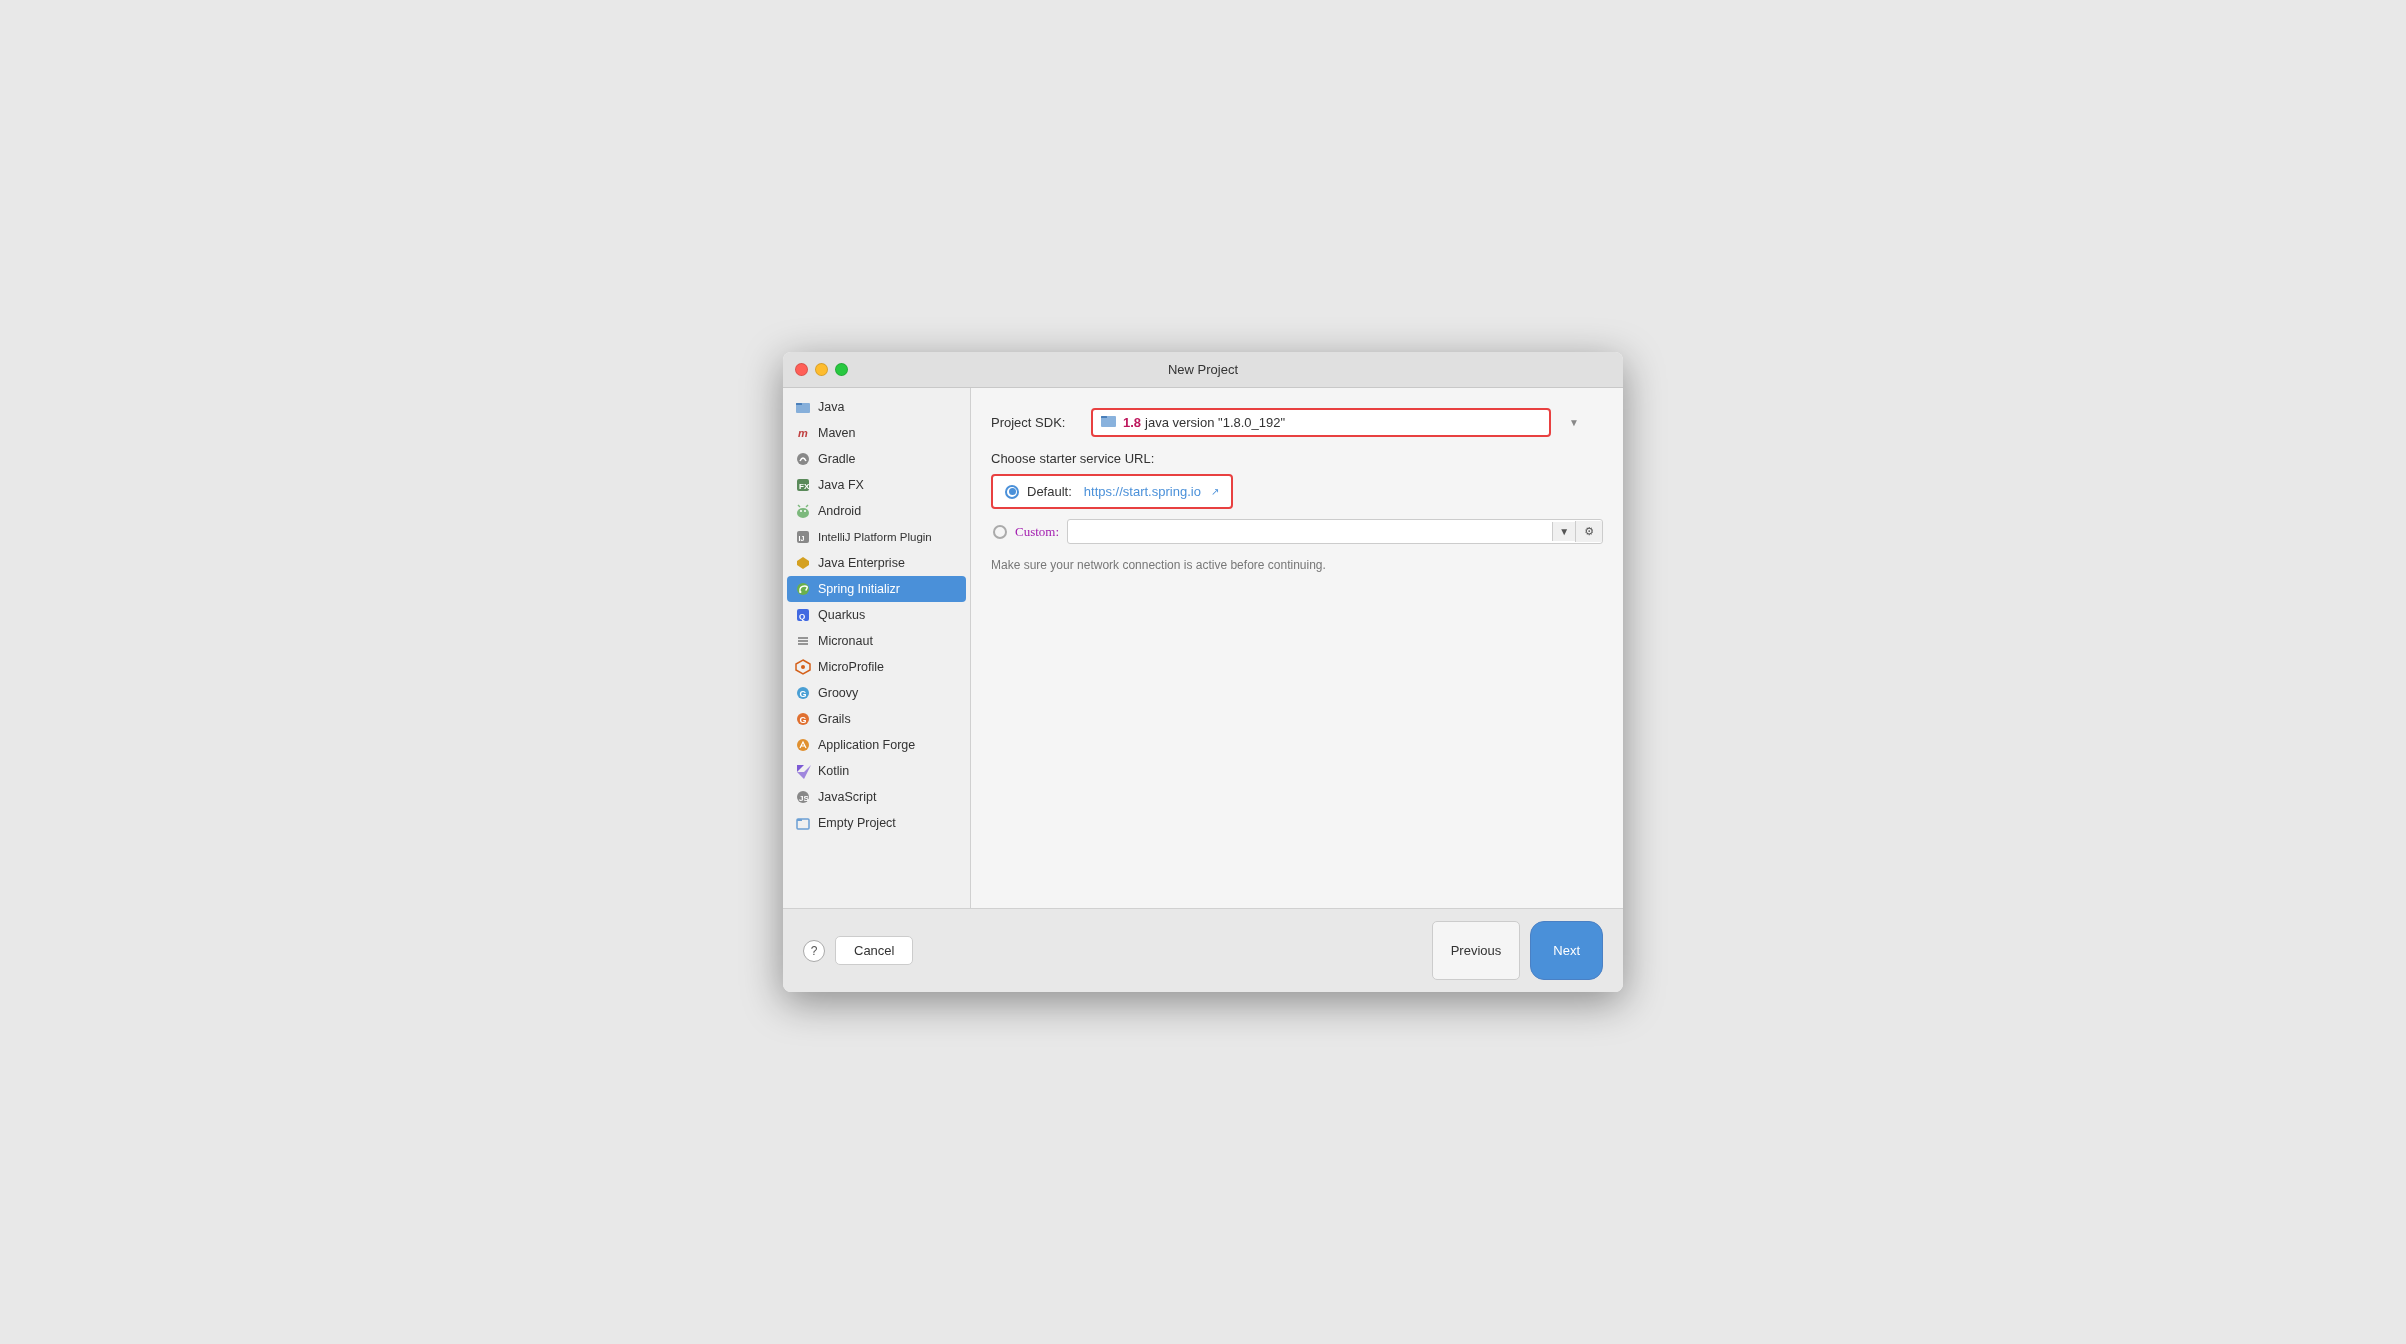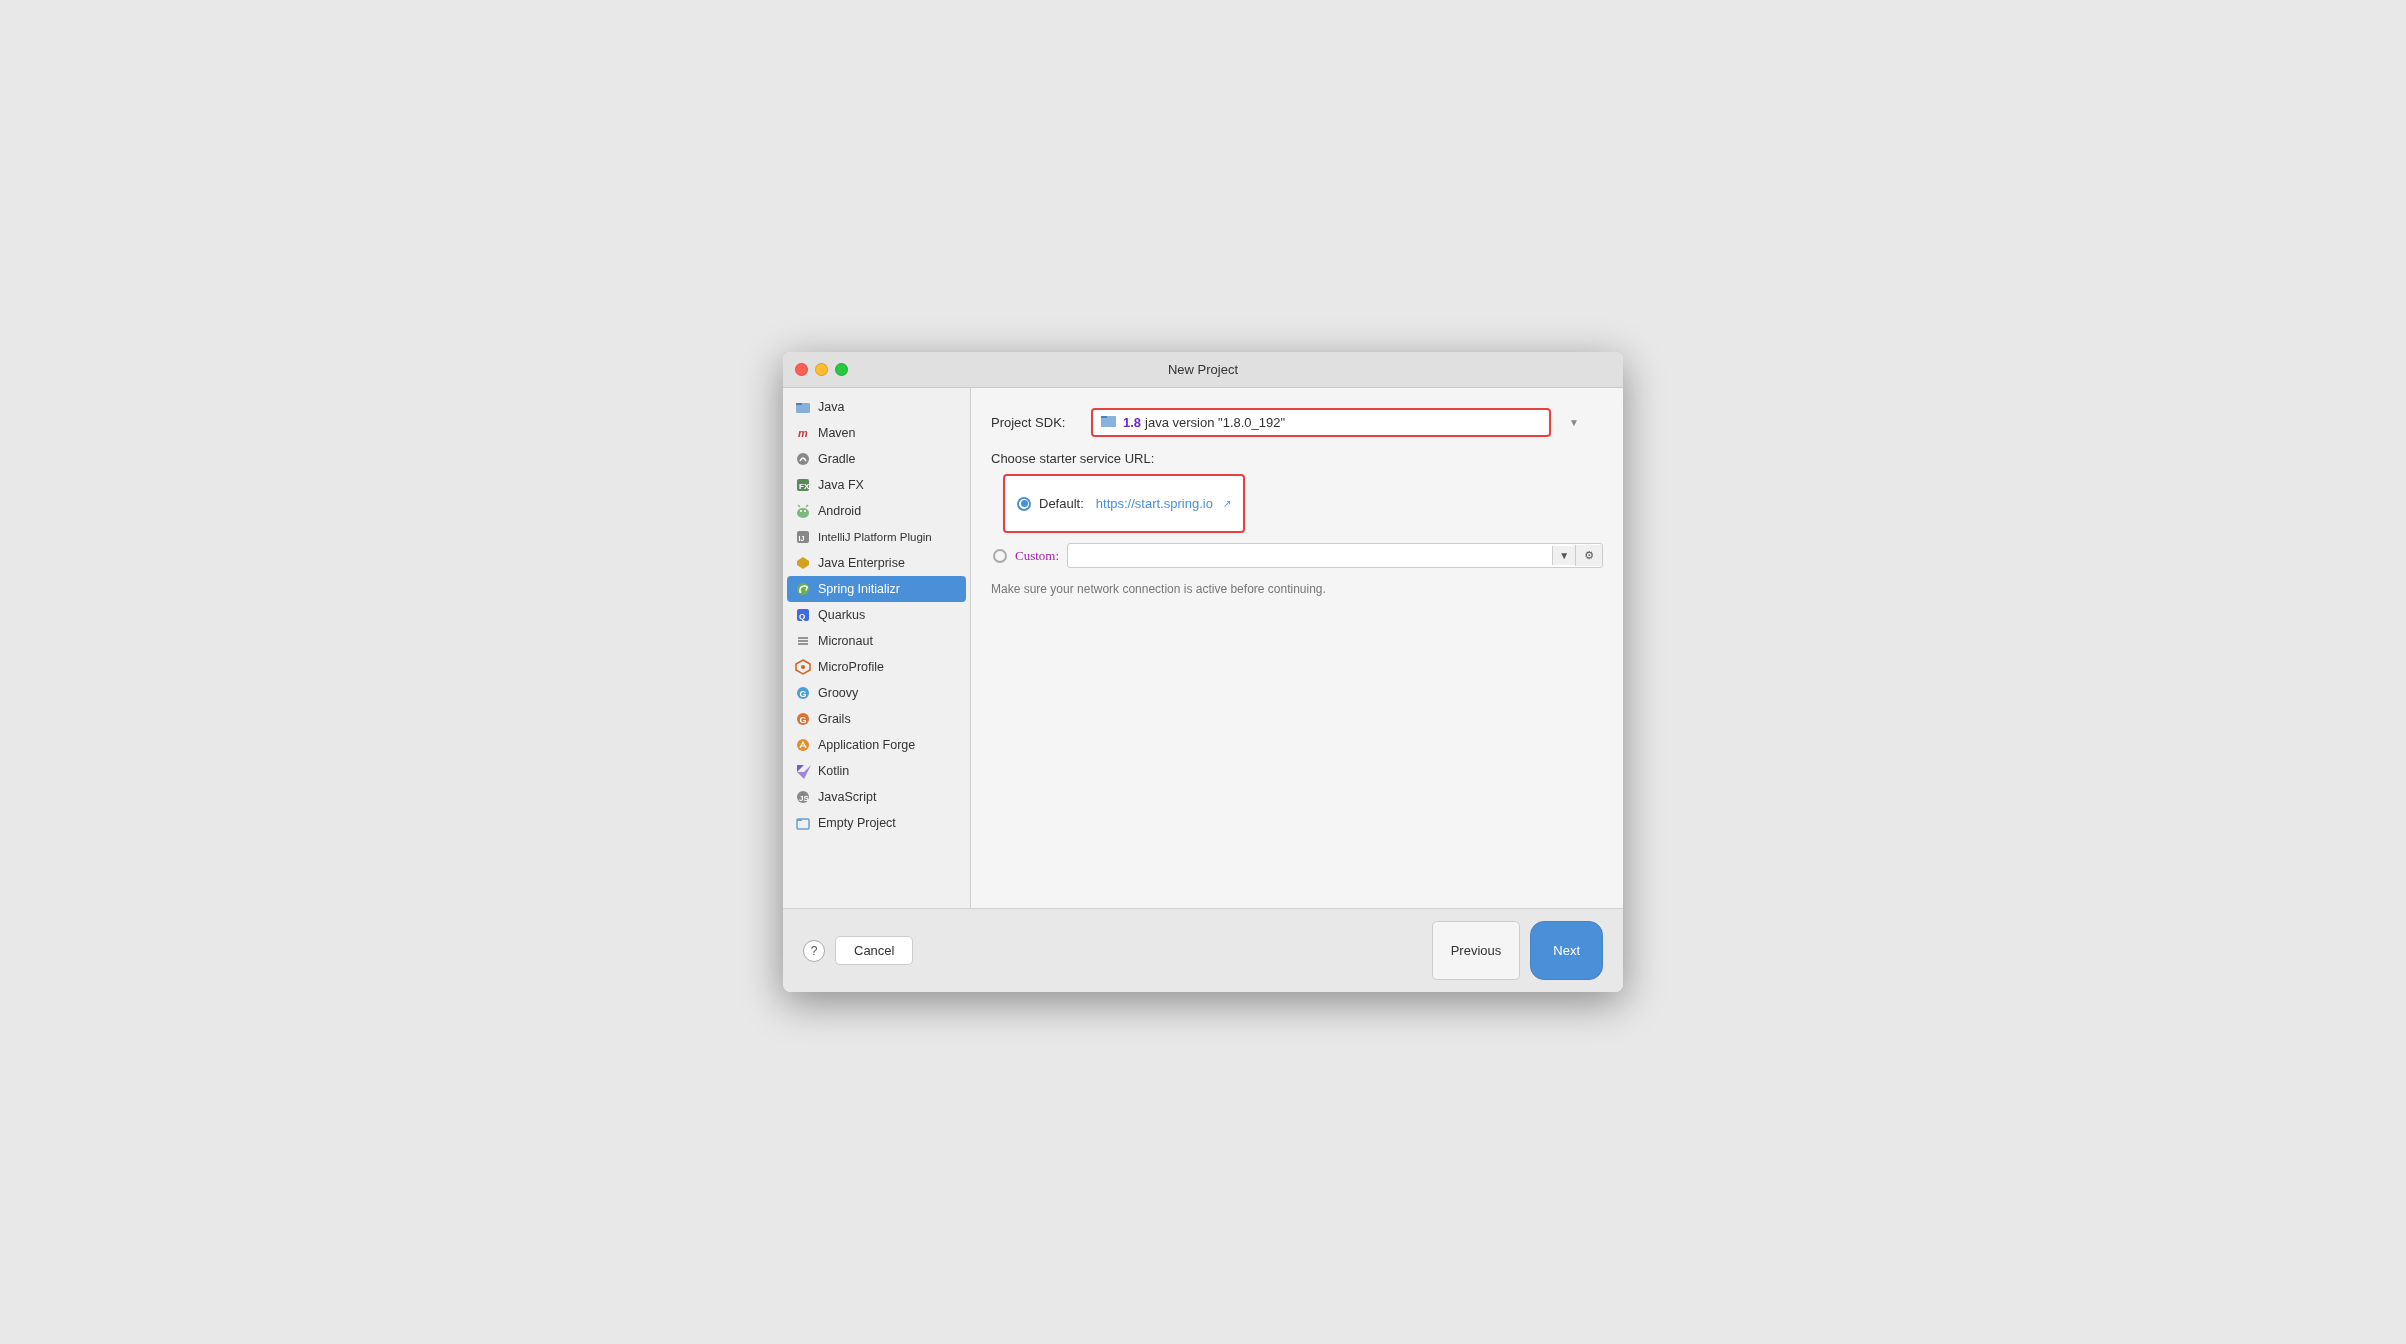--- a/index.html
+++ b/index.html
@@ -119,47 +119,46 @@
       max-width: 460px;
       cursor: pointer;
     }
     .sdk-icon {
       margin-right: 6px;
       color: #6b9fd4;
       font-size: 14px;
     }
     .sdk-version {
       font-weight: bold;
-      color: #6d28d9;
+      color: #be185d;
     }
     .sdk-version-detail {
       color: #333;
       margin-left: 4px;
     }
     .full-width-arrow {
       margin-left: 8px;
       color: #888;
       font-size: 10px;
     }
     .starter-label {
       font-size: 13px;
       color: #333;
       margin-bottom: 1px;
     }
     .radio-box {
       border: 2px solid #e84040;
       border-radius: 4px;
-      padding: 20px 12px;
+      padding: 8px 12px;
       background: white;
       display: inline-flex;
       align-items: center;
       gap: 8px;
       margin-bottom: 10px;
       cursor: pointer;
-      margin-left: 12px;
     }
     .radio-input {
       width: 14px;
       height: 14px;
       border-radius: 50%;
       border: 2px solid #4a90d9;
       display: flex;
       align-items: center;
       justify-content: center;
       flex-shrink: 0;

